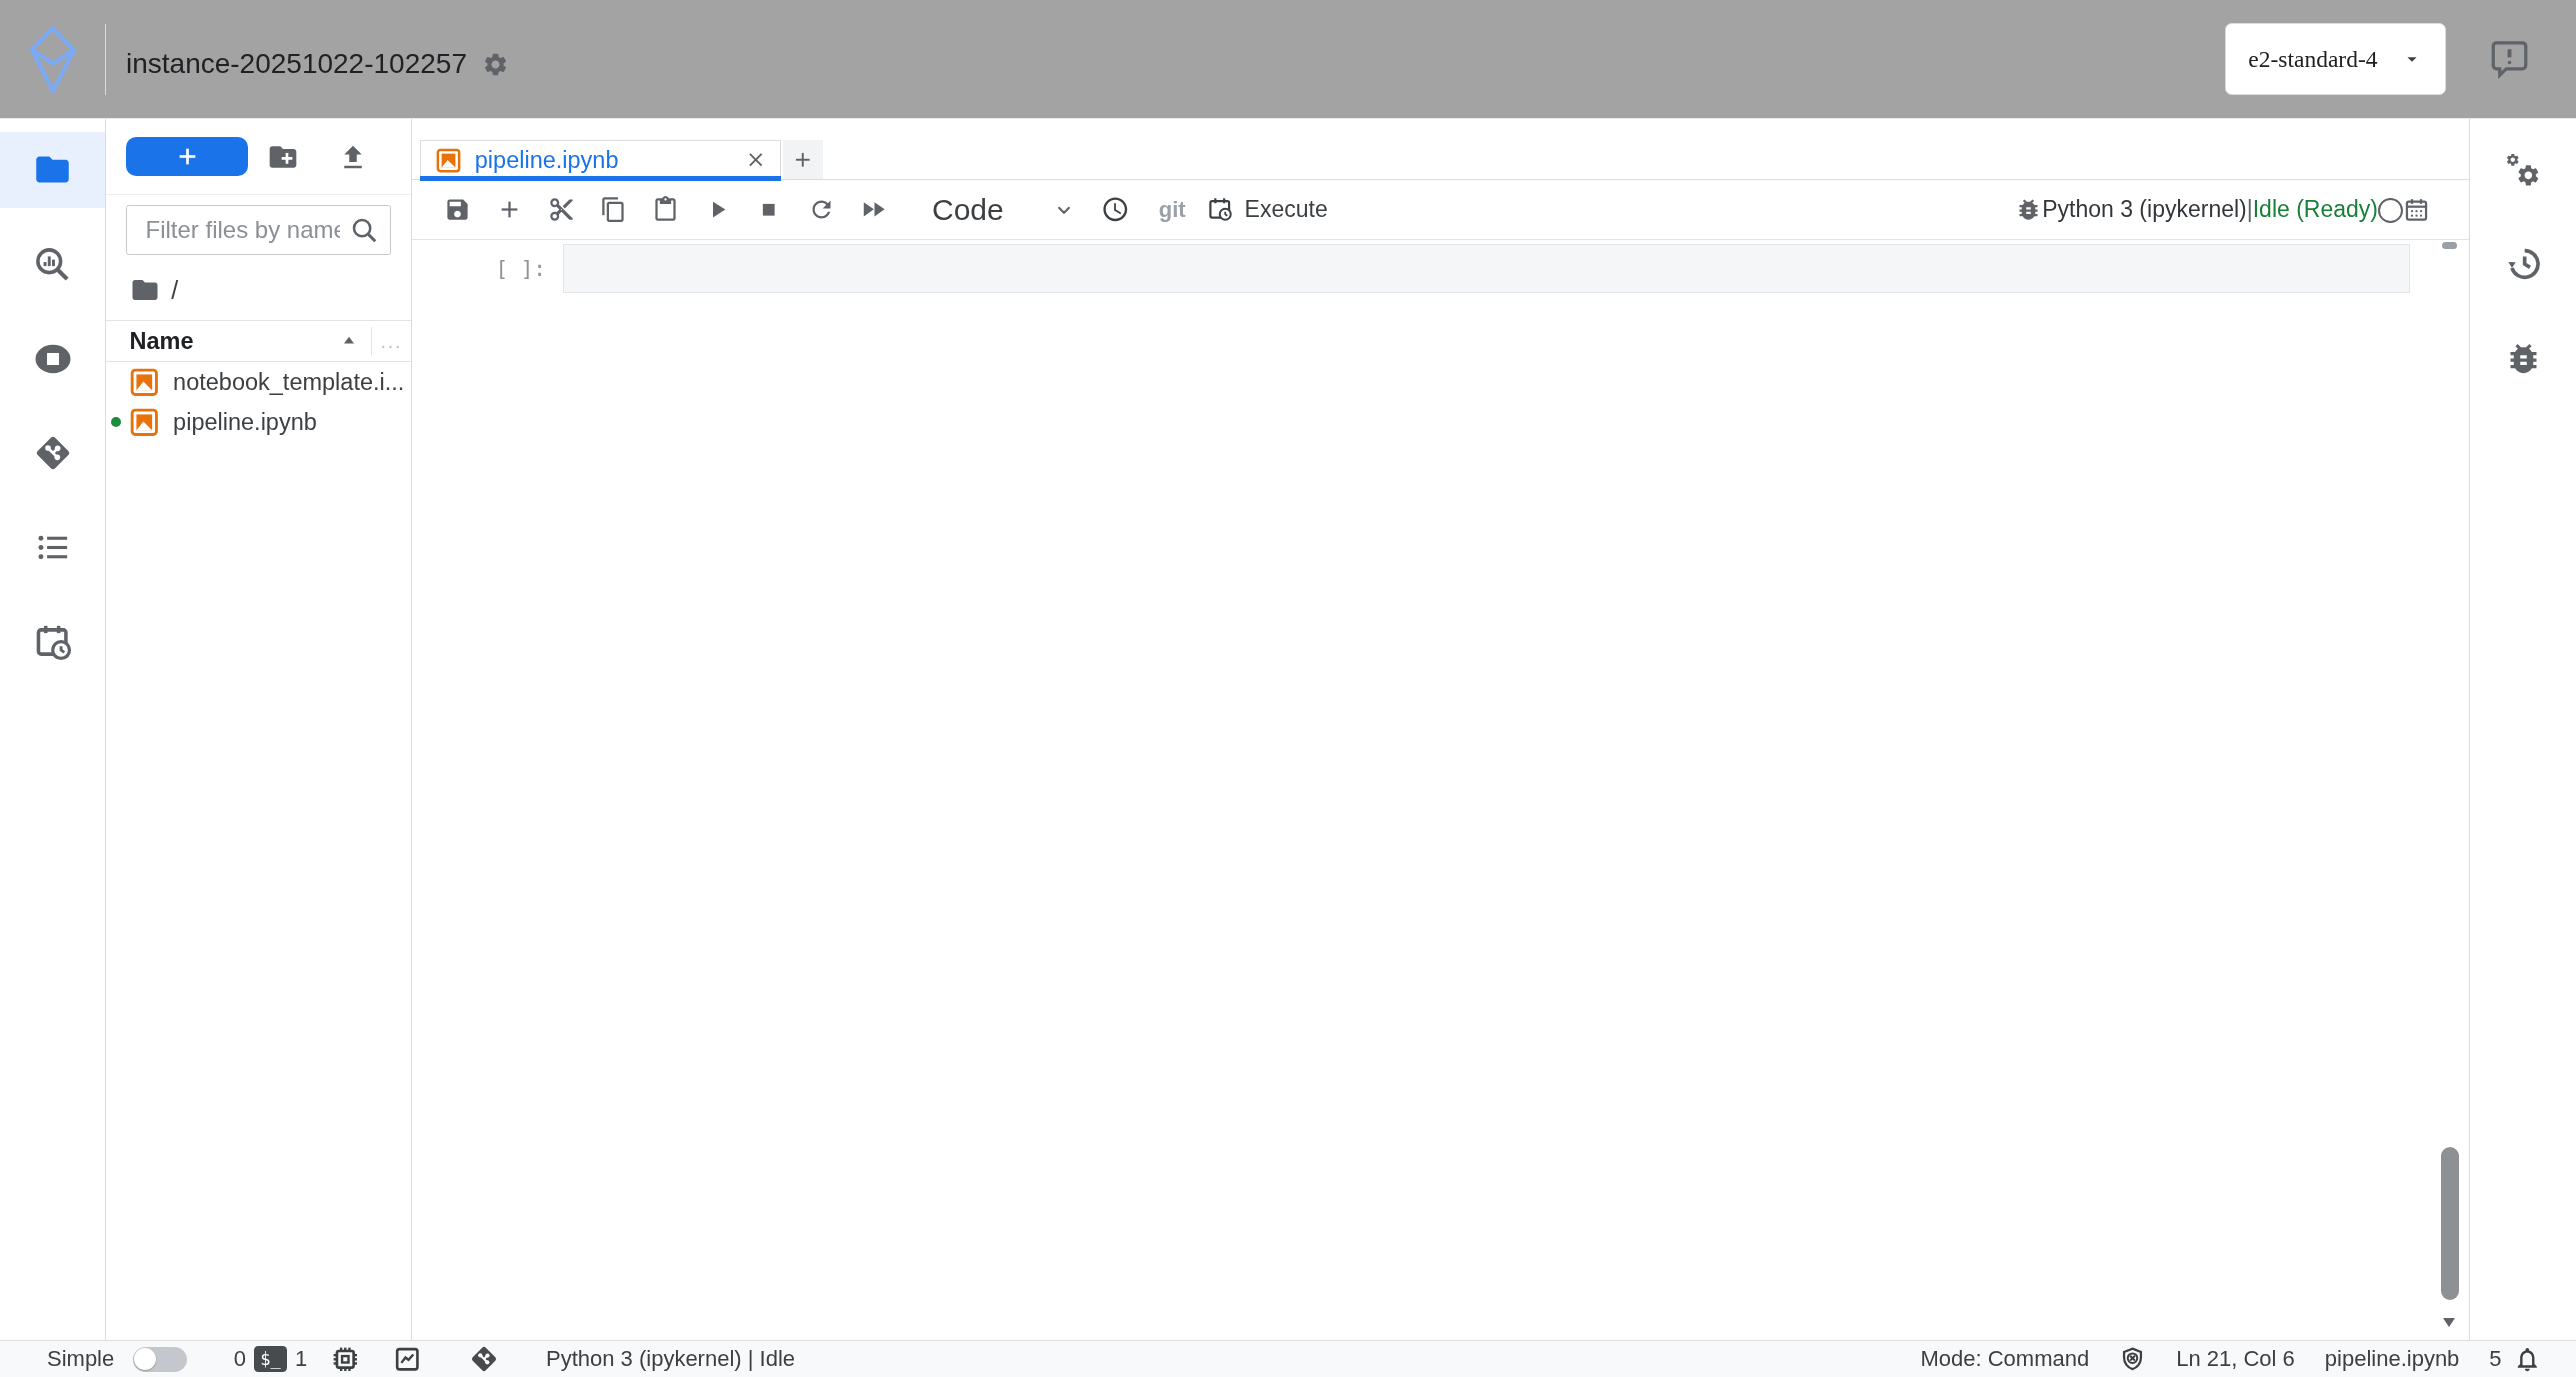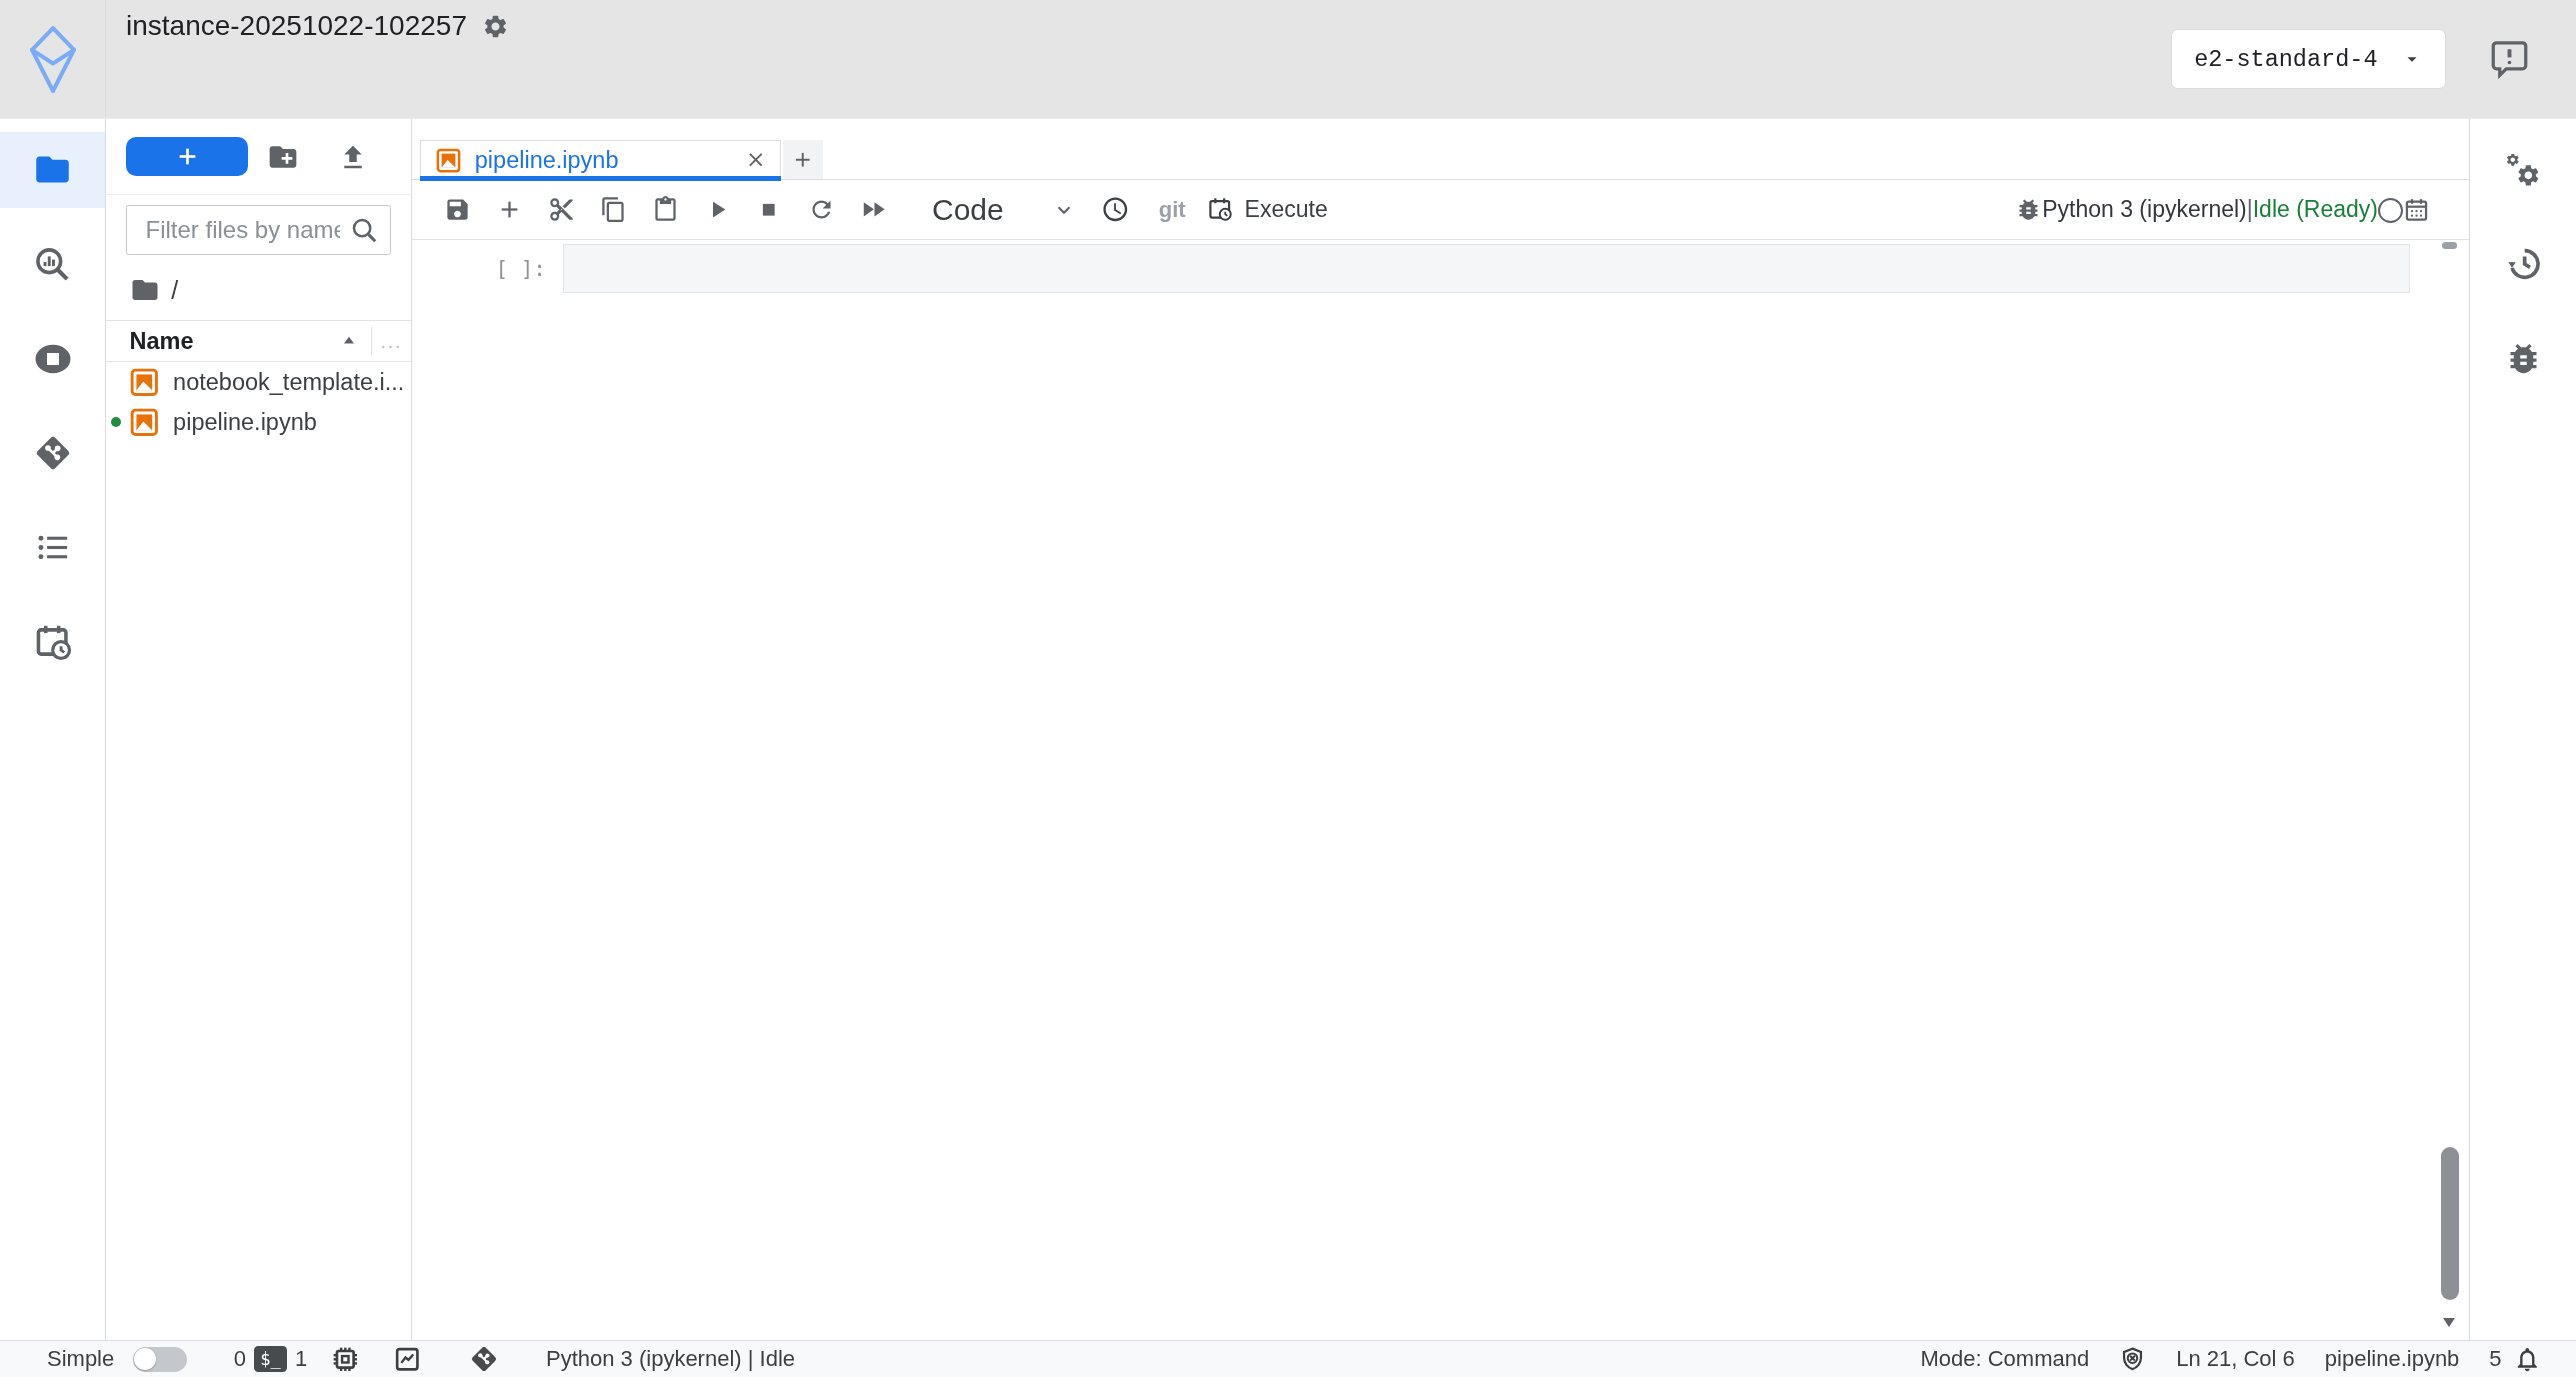--- a/index.html
+++ b/index.html
@@ -1,31 +1,31 @@
 <!DOCTYPE html>
 <html style="font-size:13.4px"><head>
 <meta charset="utf-8">
 <style>
   * { margin:0; padding:0; box-sizing:border-box; }
   html,body { width:2576px; height:1377px; overflow:hidden; background:#fff;
     font-family:"Liberation Sans","DejaVu Sans",sans-serif; color:#3c4043; }
   .app { position:relative; width:2576px; height:1377px; display:flex; flex-direction:column; }
 
   
-  header { height:118px; display:flex; background:#e5e5e5; flex:none; }
+  header { height:118px; display:flex; background:#a3a3a3; flex:none;align-items:center; }
   .logo-col { width:106px; flex:none; border-right:0.8px solid #dadce0; display:flex; align-items:center; justify-content:center; }
   .header-main { flex:1; padding-left:20px; display:flex; flex-direction:column; }
   .title-row { margin-top:10px; display:flex; align-items:center; gap:15px; }
   .page-title { font-size:28px; color:#202124; }
   .menus { margin-top:11.8px; display:flex; gap:34px; }
   .menu-item { font-size:23px; color:#3c4043; cursor:default; }
   .header-right { display:flex; align-items:center; gap:44px; padding-right:47px; }
-  .machine-btn { display:flex; align-items:center; gap:23.5px; height:60px; padding:0 22px;
+  .machine-btn { display:flex; align-items:center; gap:23.5px; height:72px; padding:0 22px;
     border:1.7px solid #dadce0; border-radius:6.7px; background:#fff; font-size:23.5px; color:#202124;
-    font-family:Liberation Mono, monospace; }
+    font-family:Liberation Serif, serif; }
 
   
   .body { flex:1; display:flex; border-top:0.8px solid #e8eaed; min-height:0; }
   .dock { width:106px; flex:none; display:flex; flex-direction:column; padding-top:12.6px; gap:18.5px; background:#fff; }
   .dock-left { border-right:0.8px solid #dadce0; }
   .dock-right { width:107px; border-left:0.8px solid #dadce0; }
   .dock-item { height:76px; display:flex; align-items:center; justify-content:center; }
   .dock-item.active { background:#e8f0fe; }
 
   

